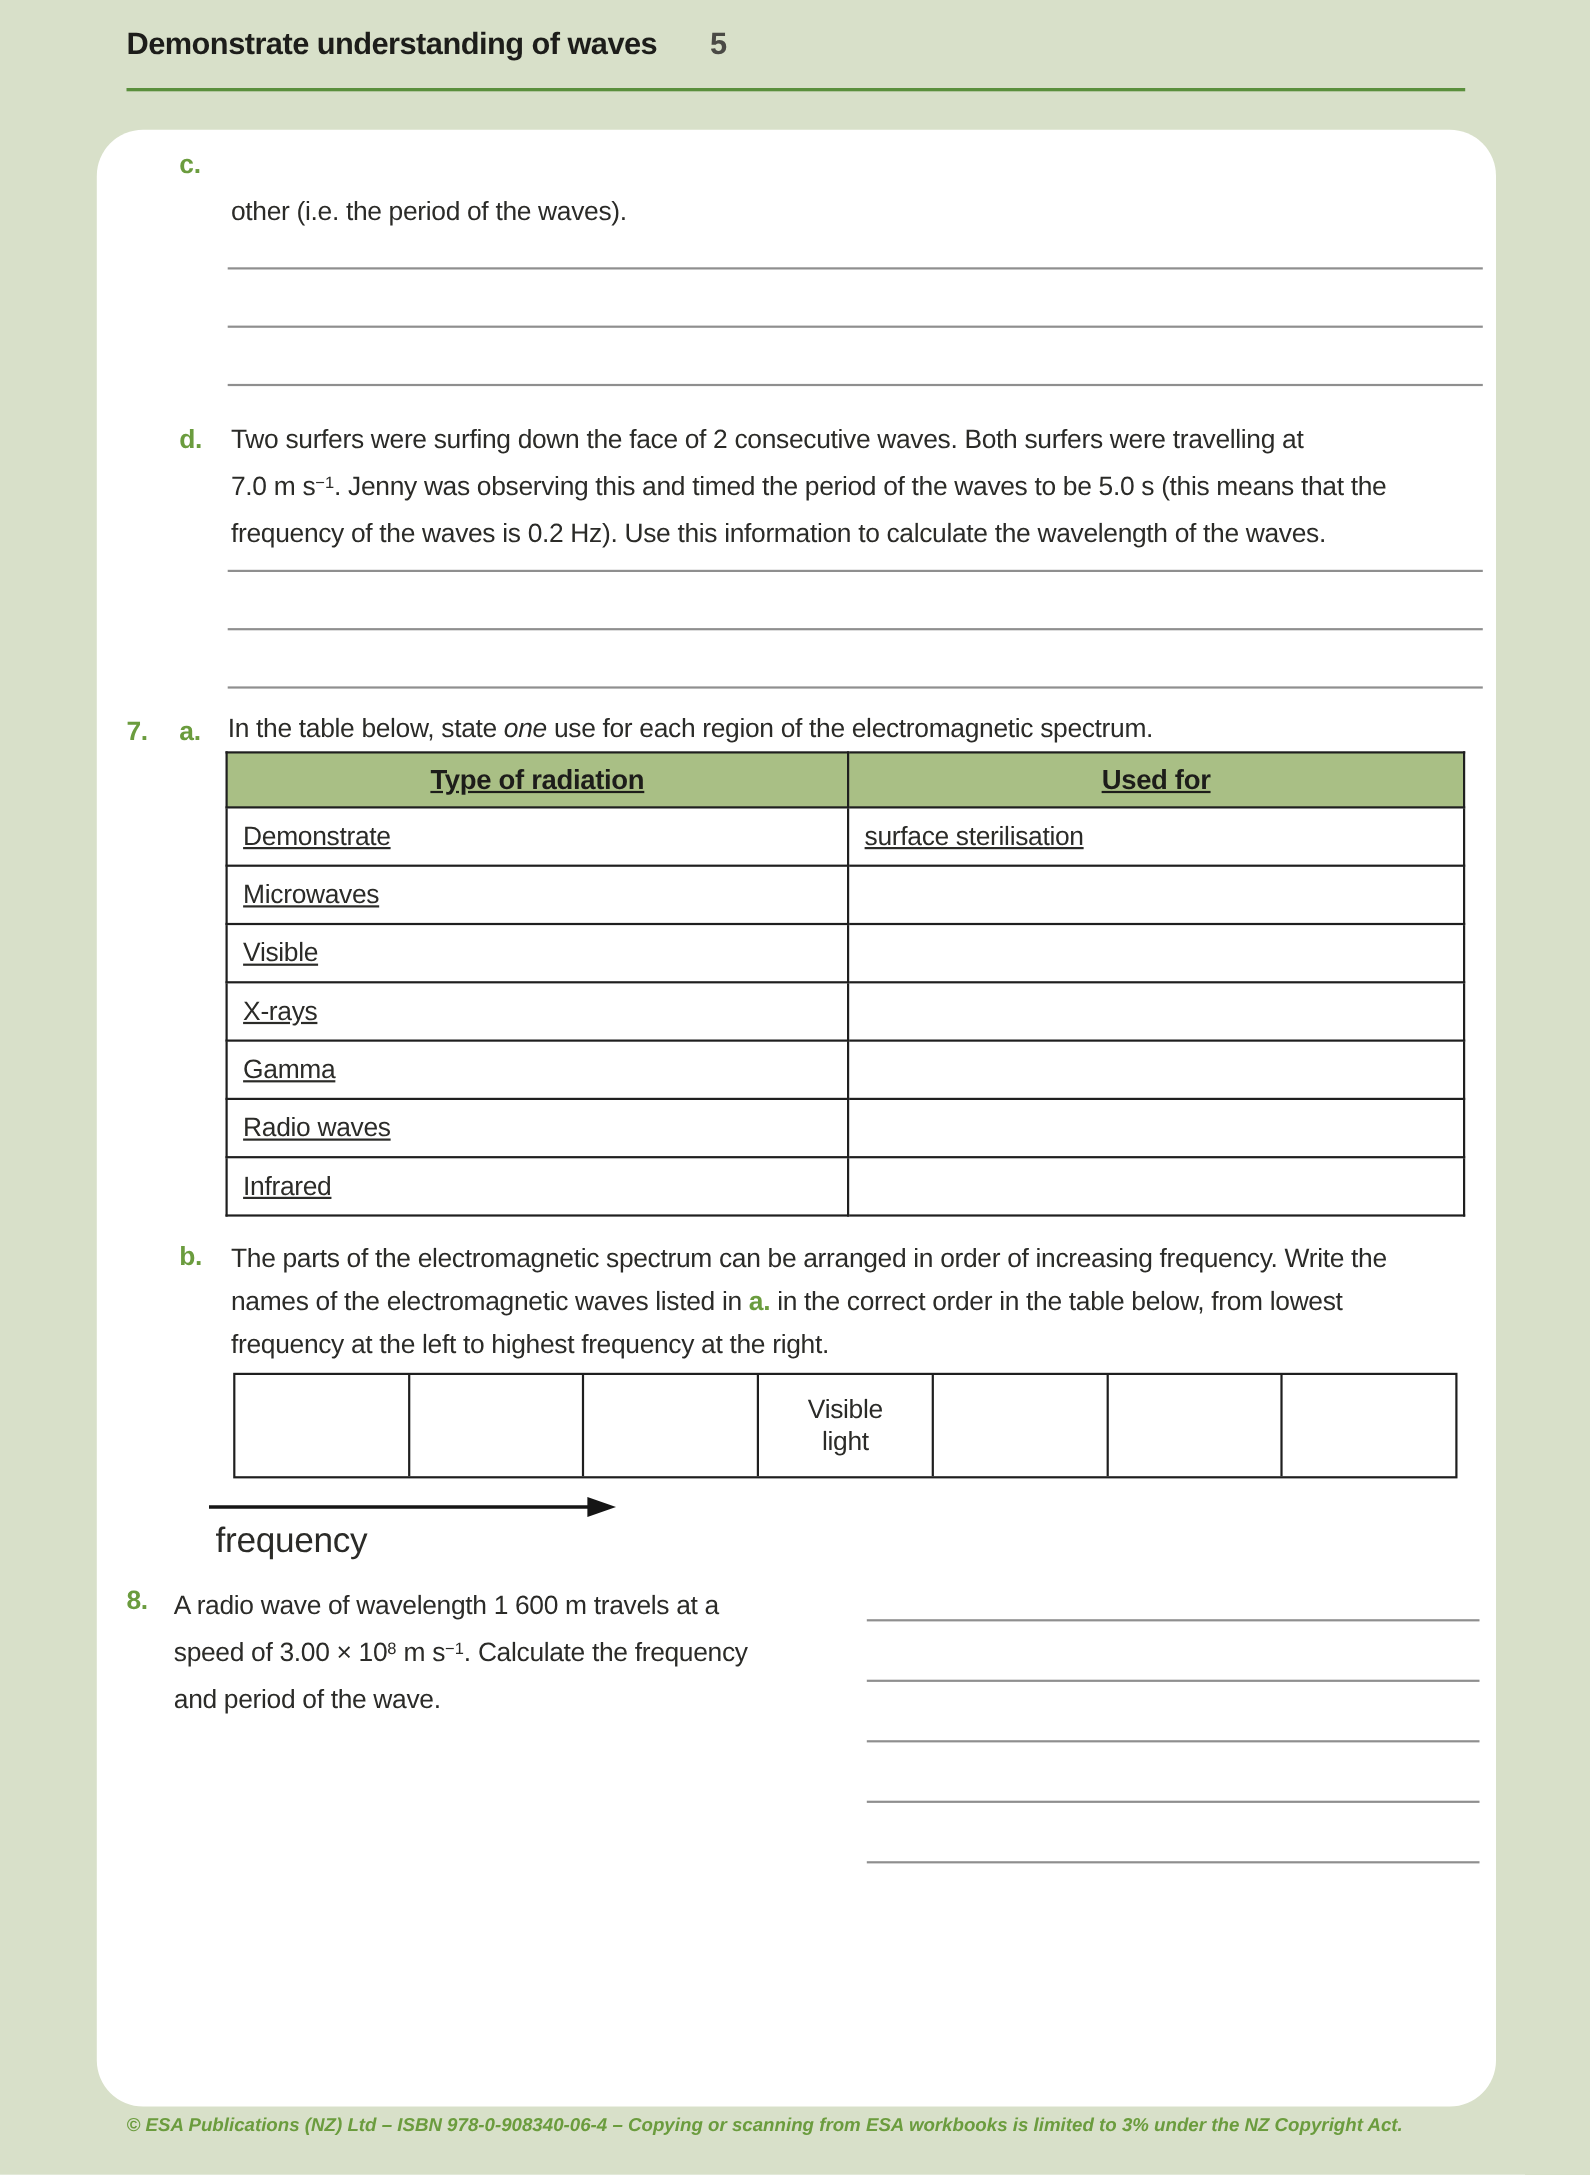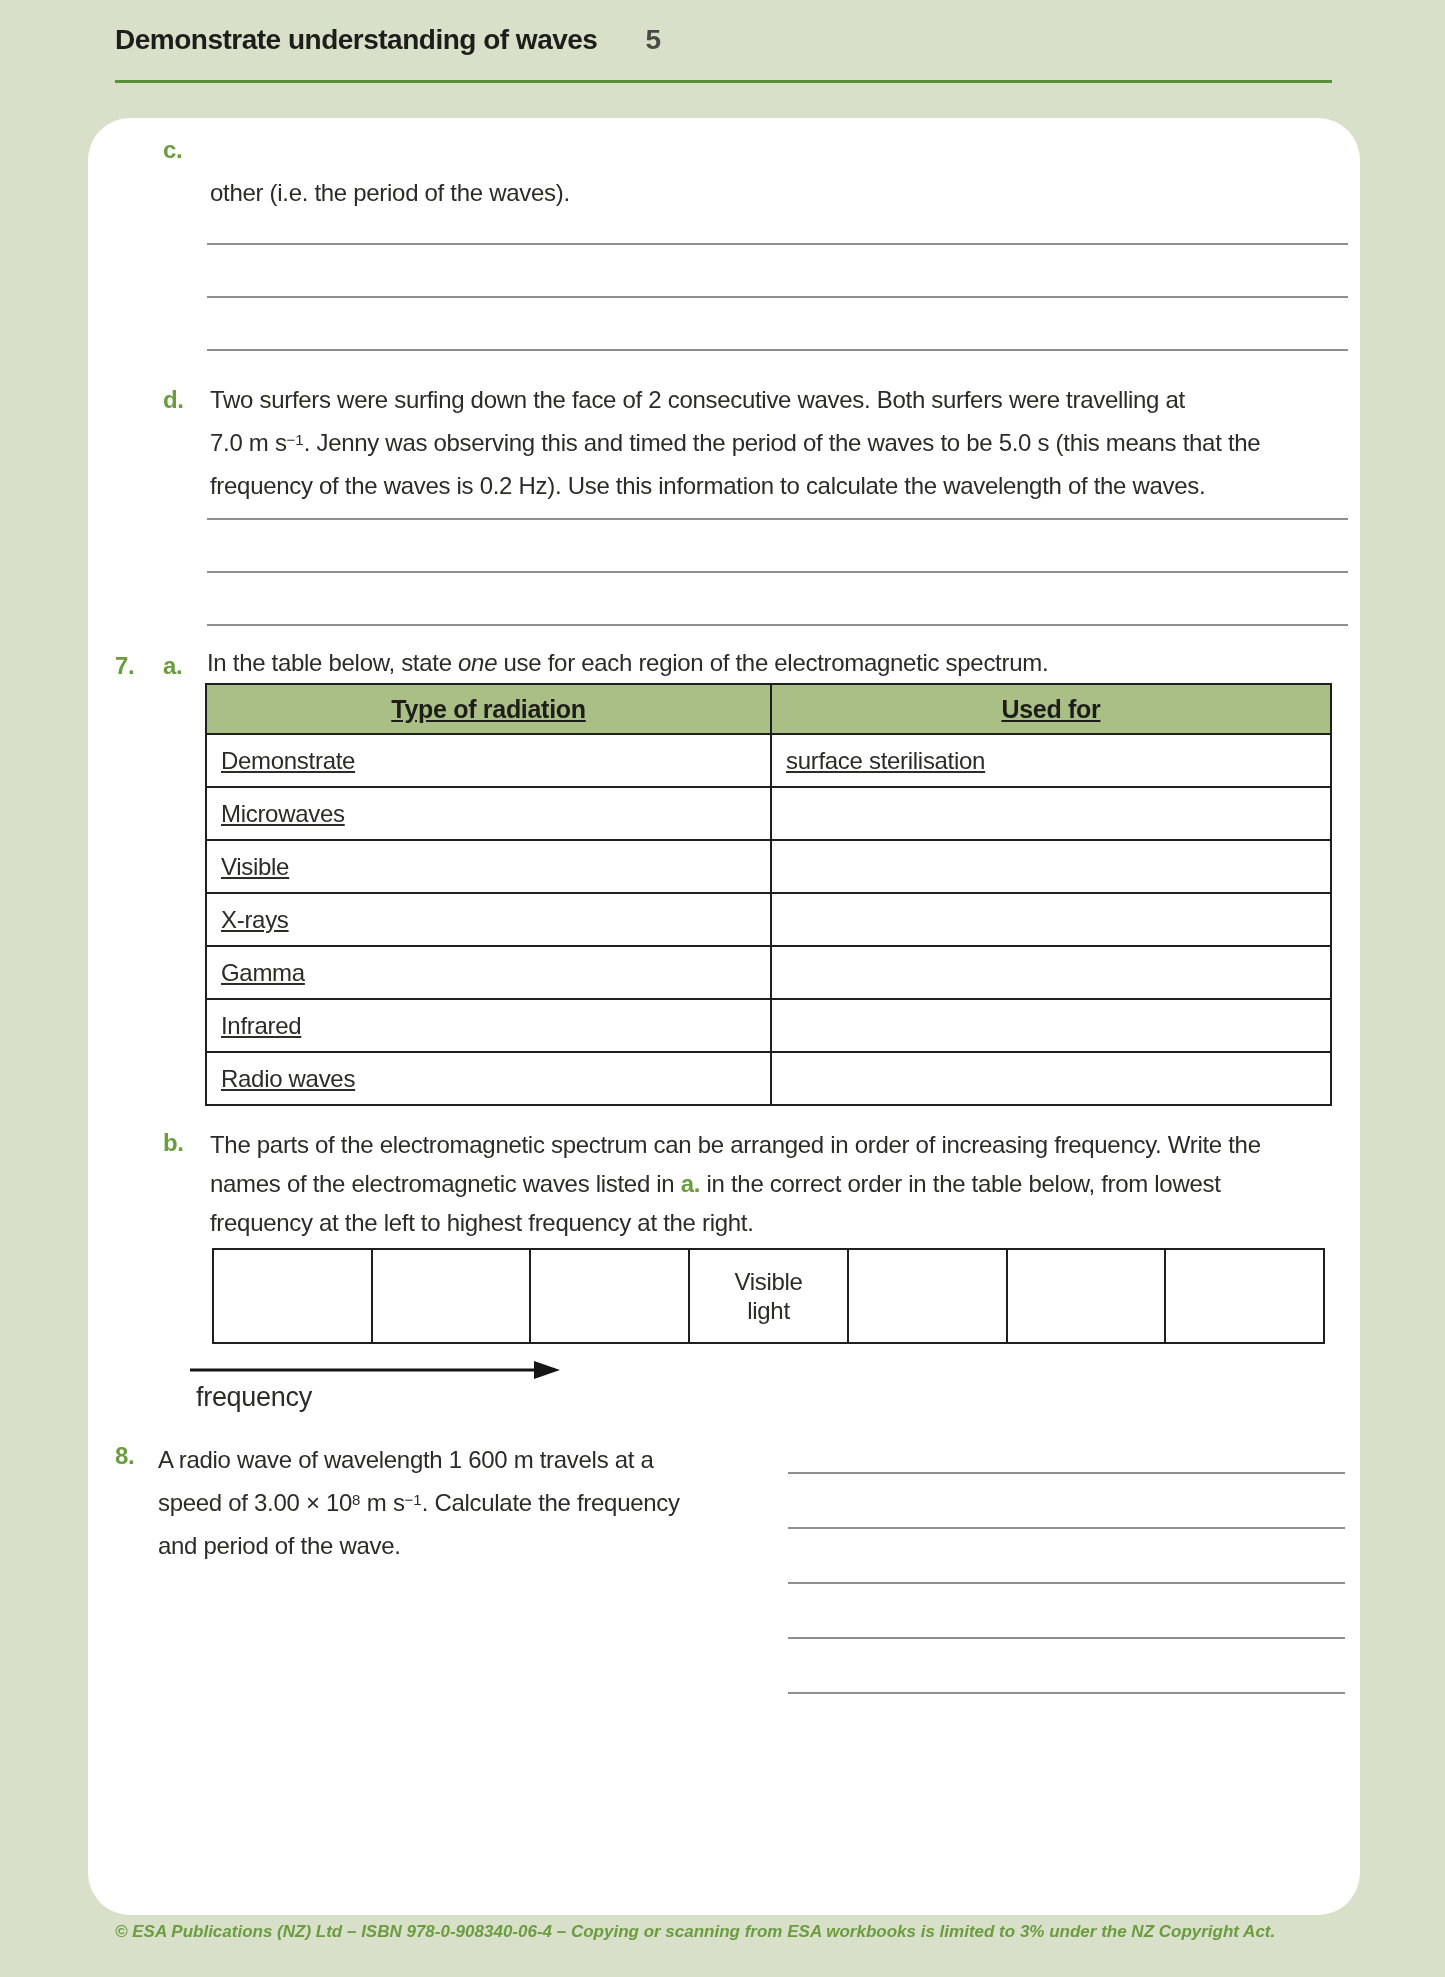--- a/index.html
+++ b/index.html
@@ -85,21 +85,21 @@
   }
   .spectrum .cell{
     flex:1;border-right:2px solid var(--border);
     display:flex;align-items:center;justify-content:center;
     text-align:center;font-size:24px;line-height:29px;letter-spacing:-0.3px;
     white-space:pre-line;
   }
   .spectrum .cell:last-child{border-right:none;}
   
   .freq-arrow{position:absolute;left:190px;top:1358px;}
-  .freq-label{position:absolute;left:196px;top:1382px;font-size:27px;letter-spacing:-0.3px;}
+  .freq-label{position:absolute;left:196px;top:1382px;font-size:32px;letter-spacing:-0.3px;}
   
   .footer{
     position:absolute;left:115px;top:1922px;
     font-size:17px;font-style:italic;color:var(--accent);
     letter-spacing:0;
     font-weight:bold;
   }
 </style>
 </head>
 <body>
@@ -160,25 +160,25 @@
         </tr>
         <tr>
           <td>X-rays</td>
           <td></td>
         </tr>
         <tr>
           <td>Gamma</td>
           <td></td>
         </tr>
         <tr>
+          <td>Radio waves</td>
+          <td></td>
+        </tr>
+        <tr>
           <td>Infrared</td>
-          <td></td>
-        </tr>
-        <tr>
-          <td>Radio waves</td>
           <td></td>
         </tr>
       </tbody>
   </table>
 
   <div class="qlabel" style="left:163px;top:1129px;">b.</div>
   <div class="qtext tight" style="left:210px;top:1125px;width:1140px;"><span>The parts of the electromagnetic spectrum can be arranged in order of increasing frequency. Write the</span><br><span>names of the electromagnetic waves listed in </span><span class="accent">a.</span><span> in the correct order in the table below, from lowest</span><br><span>frequency at the left to highest frequency at the right.</span></div>
 
   <div class="spectrum" id="spectrum-row">
       <div class="cell"></div>

